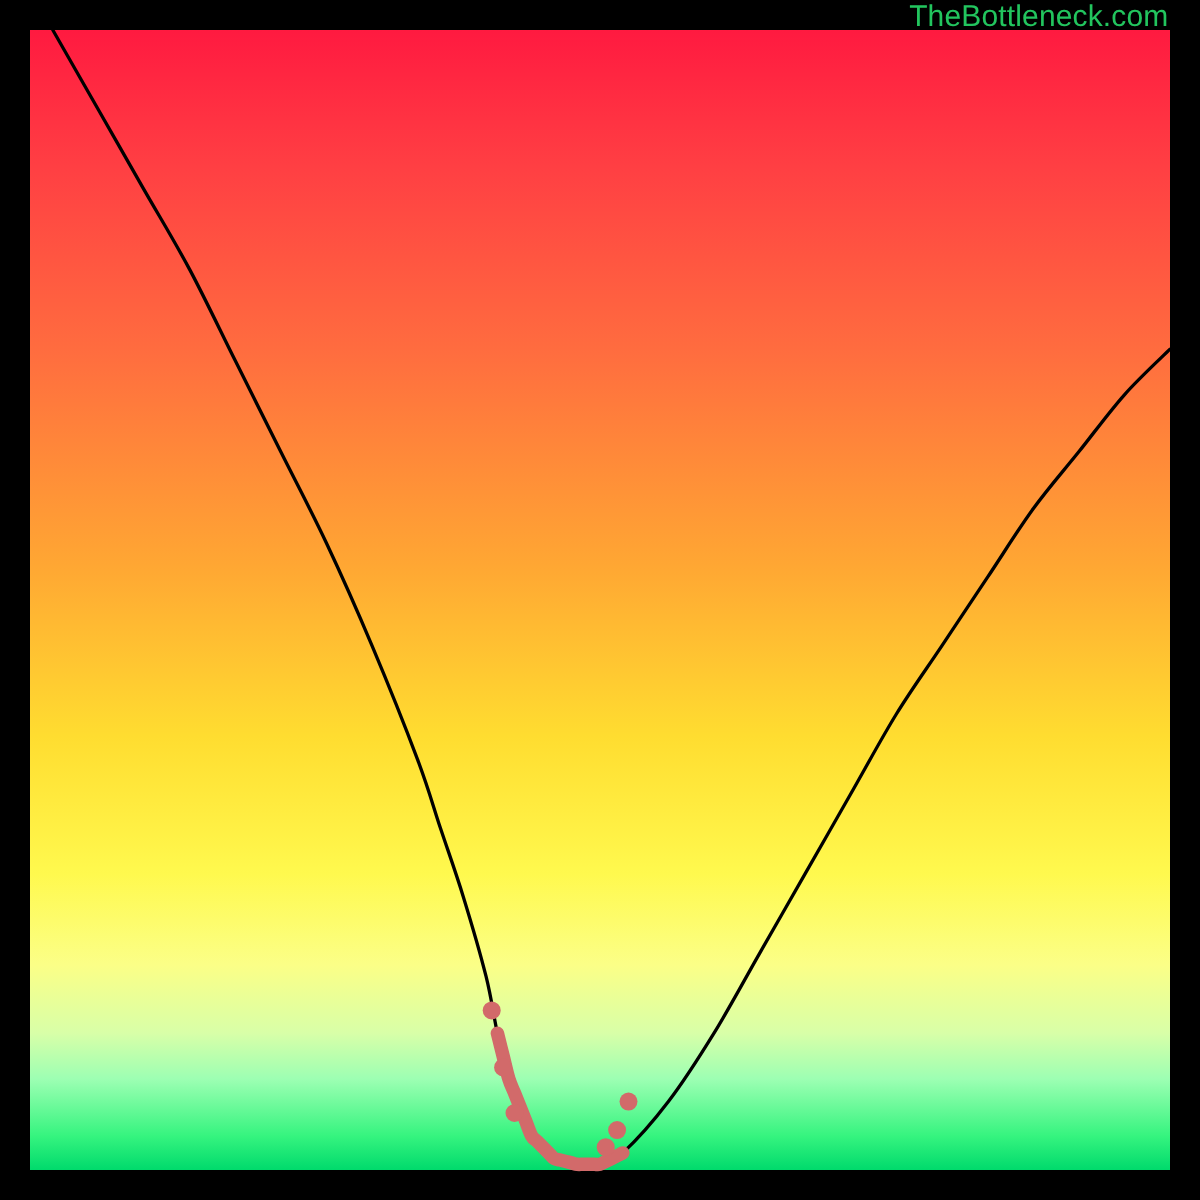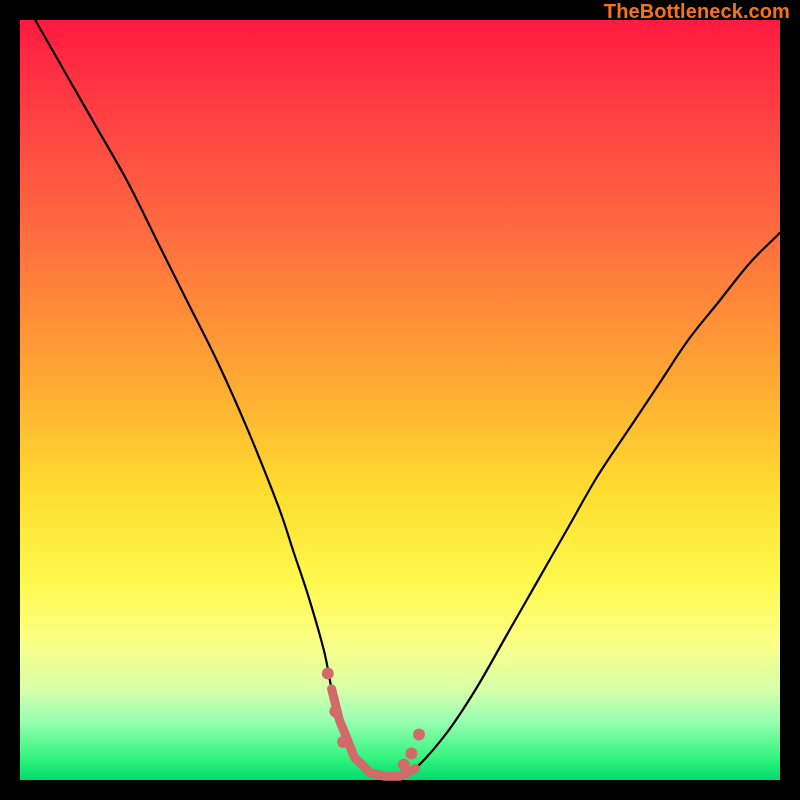--- a/index.html
+++ b/index.html
@@ -28,24 +28,24 @@
       #fbff87 82%,
       #d8ffa8 88%,
       #9dffb3 92%,
       #36f47f 97%,
       #00da6c 100%
     );
   }
   .watermark {
     position: absolute;
     top: 0px;
-    right: 10px;
-    color: #f97316;
+    right: 21px;
+    color: #22c55e;
     font-size: 20px;
-    font-weight: 700;
+    font-weight: 400;
     letter-spacing: 0.1px;
   }
   svg.plot {
     position: absolute;
     left: 0;
     top: 0;
     width: 760px;
     height: 760px;
     overflow: visible;
   }

